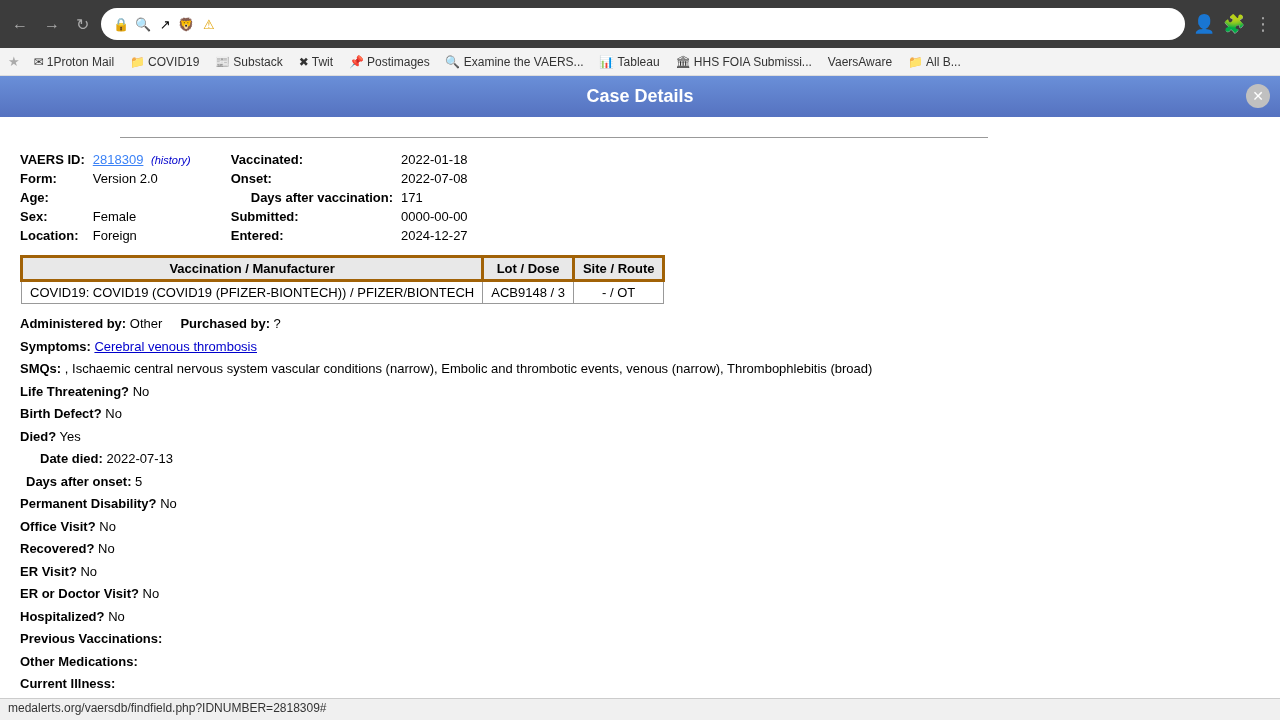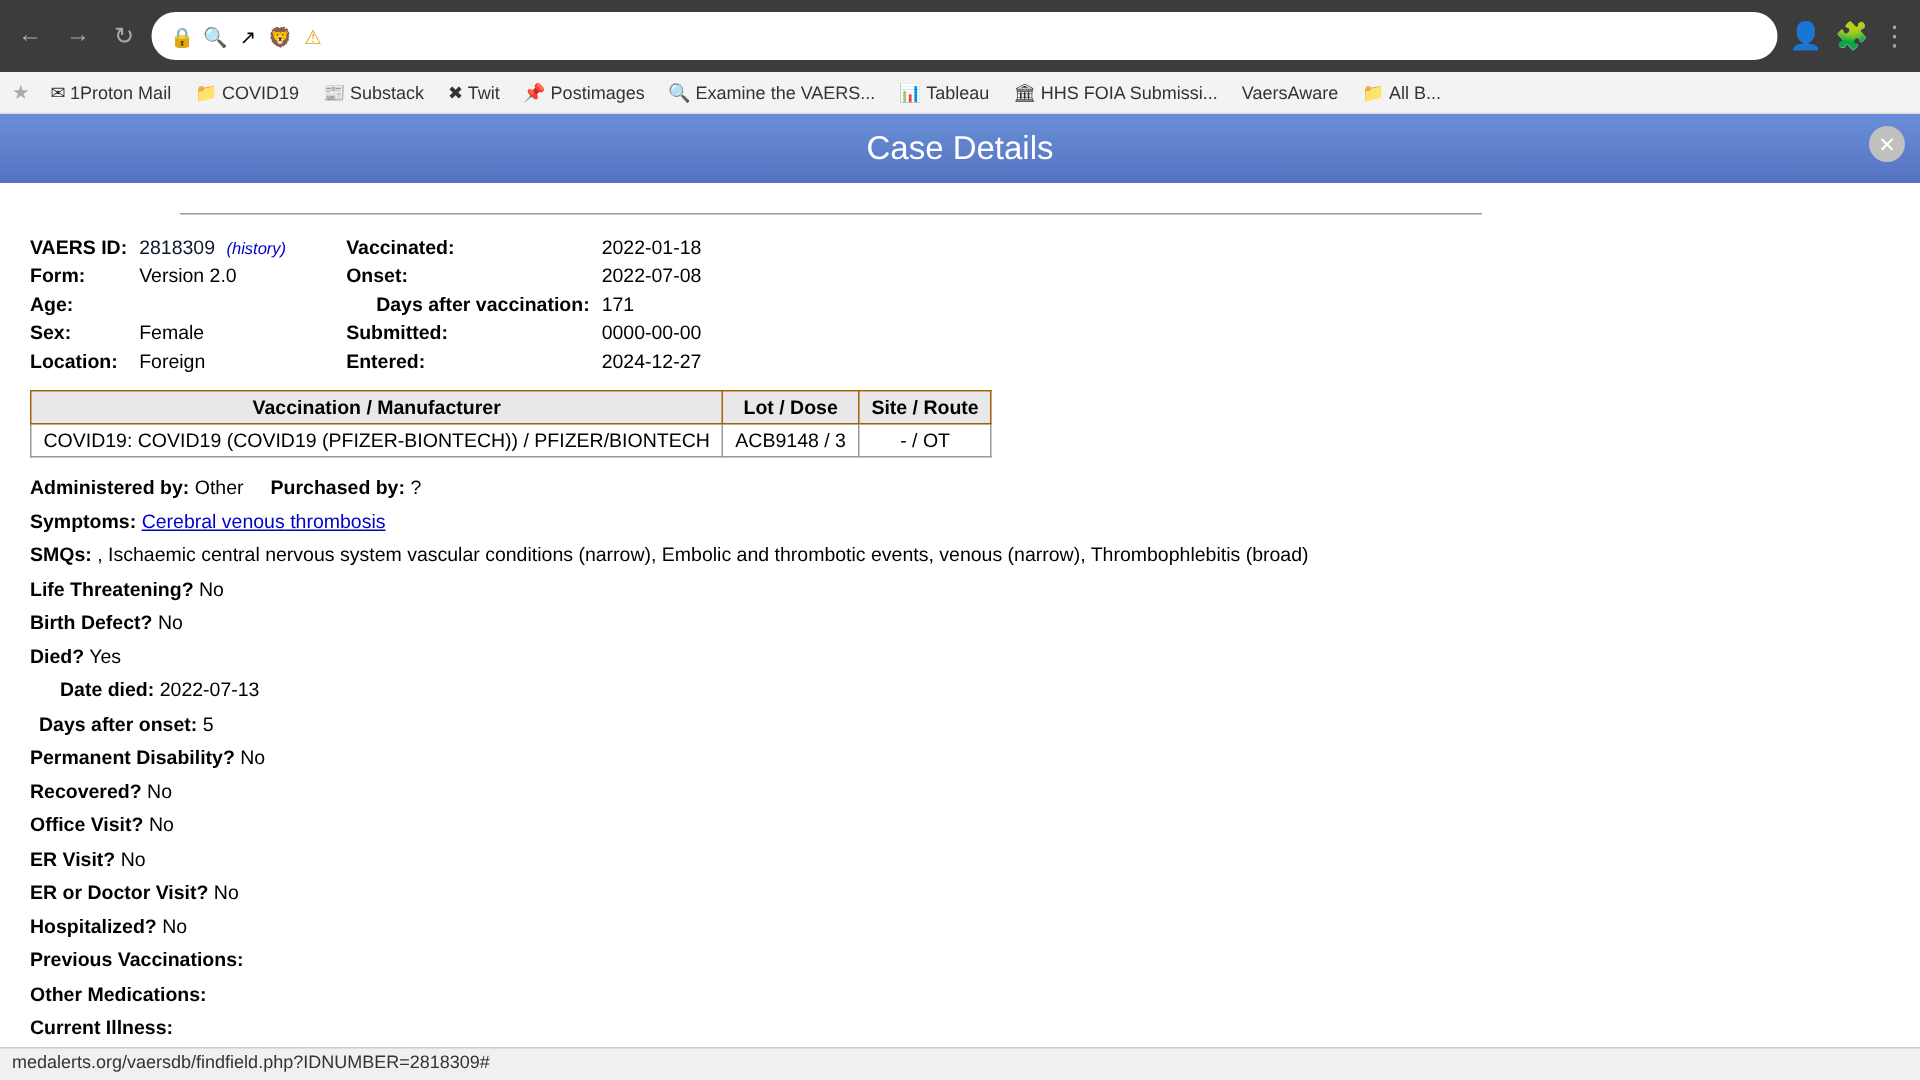--- a/index.html
+++ b/index.html
@@ -80,22 +80,22 @@
 
     
     .page-header {
       background: linear-gradient(to bottom, #6a8fd8, #5572c0);
       padding: 10px;
       text-align: center;
       position: relative;
     }
     .page-title {
       color: #fff;
-      font-size: 22px;
-      font-weight: normal;
+      font-size: 18px;
+      font-weight: bold;
     }
     .close-btn {
       position: absolute;
       right: 10px;
       top: 8px;
       background: #c0c0c0;
       border: none;
       border-radius: 50%;
       width: 24px;
       height: 24px;
@@ -112,40 +112,41 @@
       padding: 12px 20px;
     }
 
     .divider {
       border: none;
       border-top: 1px solid #999;
       margin: 8px 0 12px 100px;
       width: 70%;
     }
     .info-link {
-      color: #0f172a;
+      color: #3b82f6;
+      text-decoration: underline;
       cursor: pointer;
     }
     .info-history {
       color: #0000cc;
       font-size: 11px;
       margin-left: 4px;
       cursor: pointer;
       font-style: italic;
     }
 
     
     .vaccine-table {
       border-collapse: collapse;
       width: auto;
       margin-bottom: 10px;
     }
     .vaccine-table th {
       background: #e8e8e8;
-      border: 1px solid #a16207;
+      border: 3px solid #a16207;
       padding: 3px 8px;
       font-weight: bold;
       font-size: 13px;
       text-align: center;
     }
     .vaccine-table td {
       border: 1px solid #999;
       padding: 3px 8px;
       font-size: 13px;
     }
@@ -326,22 +327,22 @@
       <span>, Ischaemic central nervous system vascular conditions (narrow), Embolic and thrombotic events, venous (narrow), Thrombophlebitis (broad)</span>
     </div>
 
     <div id="fields-container">
         <div class="detail-row" style=""><span class="detail-label">Life Threatening?</span> <span>No</span></div>
         <div class="detail-row" style=""><span class="detail-label">Birth Defect?</span> <span>No</span></div>
         <div class="detail-row" style=""><span class="detail-label">Died?</span> <span>Yes</span></div>
         <div class="detail-row" style="margin-left: 20px;"><span class="detail-label">Date died:</span> <span>2022-07-13</span></div>
         <div class="detail-row" style="margin-left: 6px;"><span class="detail-label">Days after onset:</span> <span>5</span></div>
         <div class="detail-row" style=""><span class="detail-label">Permanent Disability?</span> <span>No</span></div>
+        <div class="detail-row" style=""><span class="detail-label">Office Visit?</span> <span>No</span></div>
         <div class="detail-row" style=""><span class="detail-label">Recovered?</span> <span>No</span></div>
-        <div class="detail-row" style=""><span class="detail-label">Office Visit?</span> <span>No</span></div>
         <div class="detail-row" style=""><span class="detail-label">ER Visit?</span> <span>No</span></div>
         <div class="detail-row" style=""><span class="detail-label">ER or Doctor Visit?</span> <span>No</span></div>
         <div class="detail-row" style=""><span class="detail-label">Hospitalized?</span> <span>No</span></div>
         <div class="detail-row" style=""><span class="detail-label">Previous Vaccinations:</span> <span></span></div>
         <div class="detail-row" style=""><span class="detail-label">Other Medications:</span> <span></span></div>
         <div class="detail-row" style=""><span class="detail-label">Current Illness:</span> <span></span></div>
         <div class="detail-row" style=""><span class="detail-label">Preexisting Conditions:</span> <span></span></div>
         <div class="detail-row" style=""><span class="detail-label">Allergies:</span> <span></span></div>
       </div>
 

